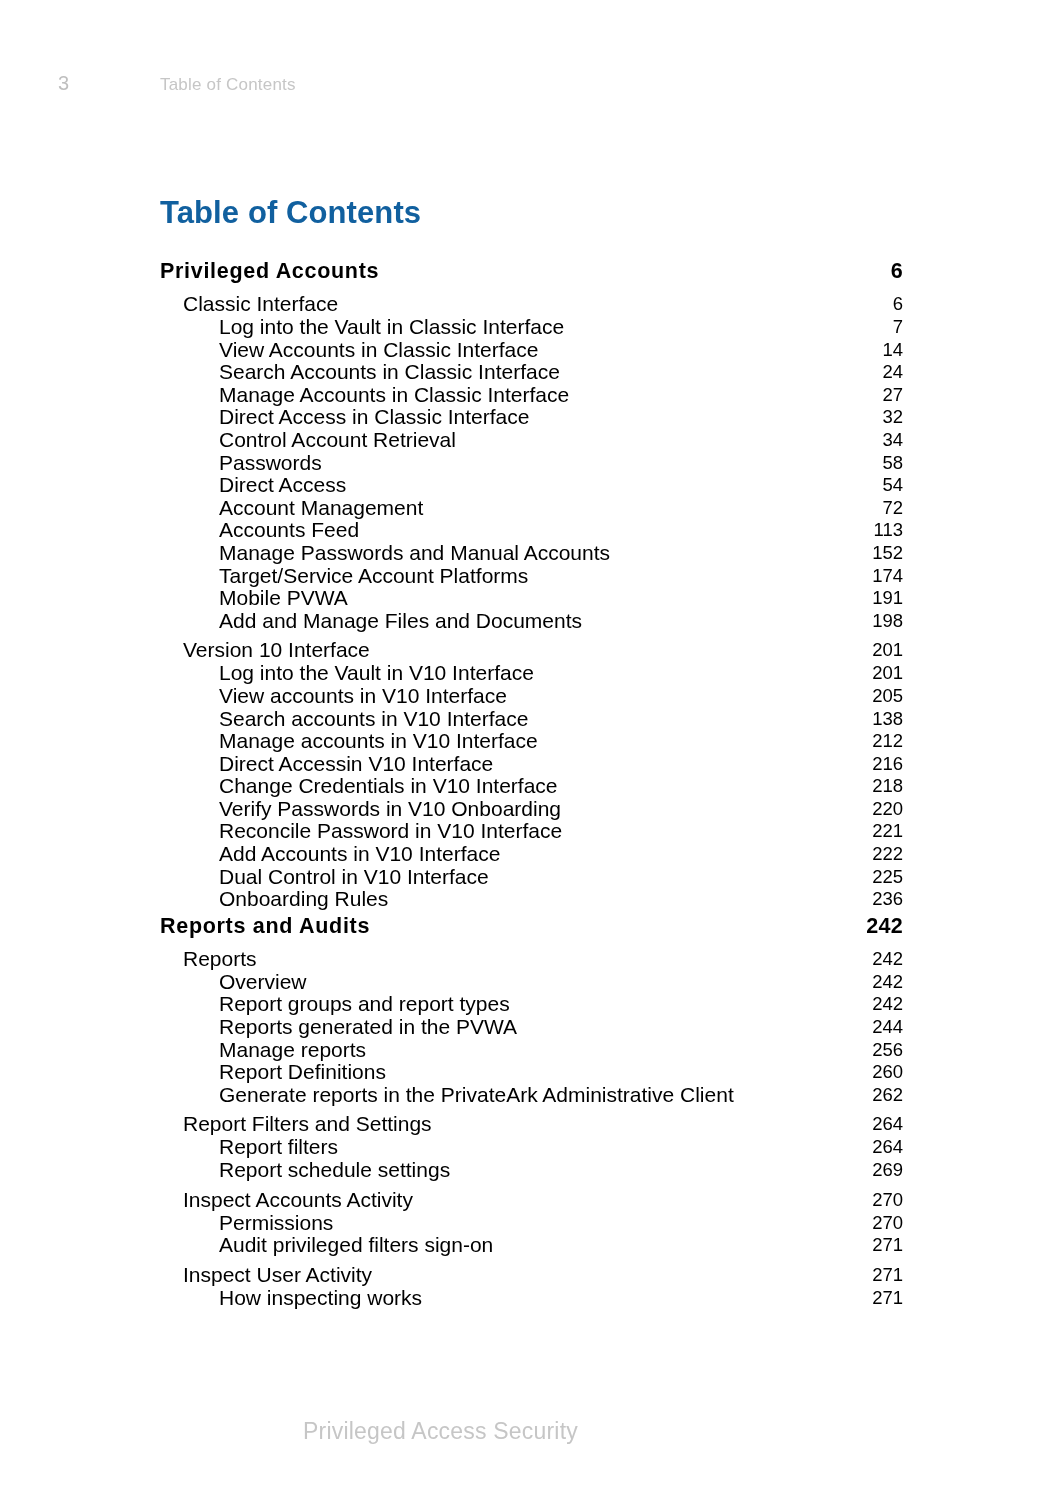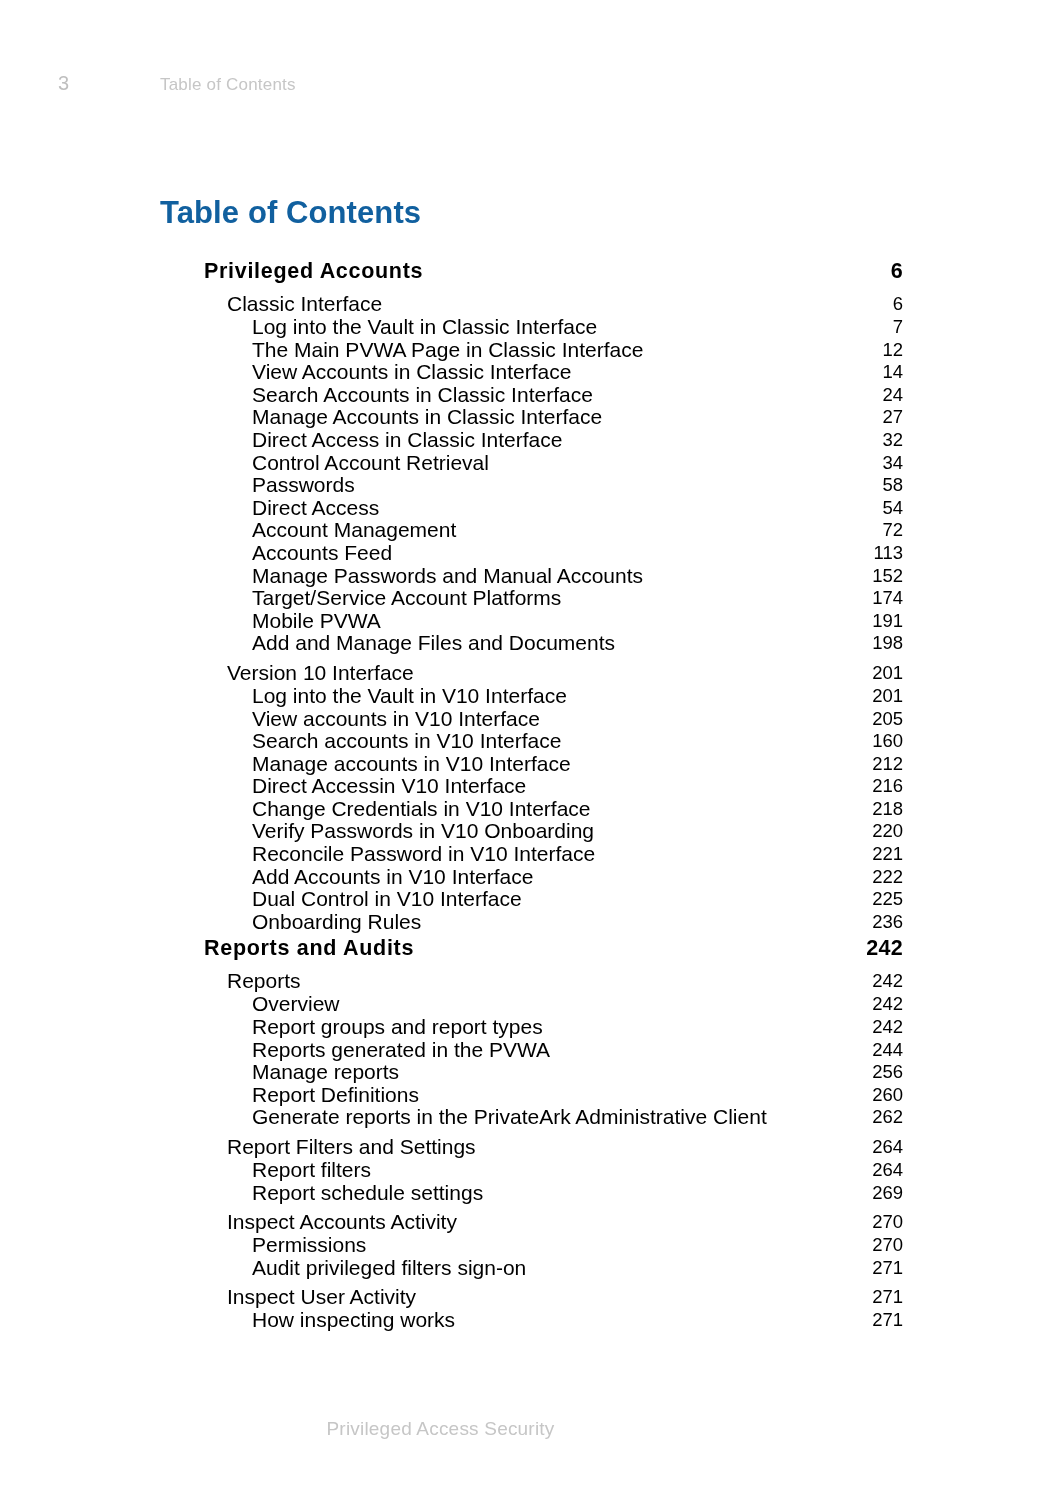--- a/index.html
+++ b/index.html
@@ -59,21 +59,20 @@
     top: 256px;
     width: 1062px;
   }
 
   .toc-entry {
     position: relative;
     display: block;
     height: 22.6px;
     line-height: 22.6px;
     white-space: nowrap;
-    margin-left: 44px;
   }
   .toc-entry .title {
     position: absolute;
     top: 0;
     font-size: 21px;
   }
   .toc-entry .pageno {
     position: absolute;
     top: 0;
     right: 159px;
@@ -100,30 +99,30 @@
 
   
   .lvl2 {
     height: 25px;
     line-height: 25px;
     margin-top: 5px;
   }
   .lvl2 .title { left: 183px; }
 
   
-  .lvl3 .title { left: 208px; text-align: right; }
+  .lvl3 .title { left: 219px; text-align: right; }
 
   
   .page-footer {
     position: absolute;
     left: 0;
     top: 1418px;
     width: 881px;
     text-align: center;
-    font-size: 19px;
+    font-size: 23px;
     color: #c6c6c6;
     letter-spacing: 0.2px;
   }
 </style>
 </head>
 <body>
 
 <div class="page-header">
   <span class="page-number">3</span>
   <span class="header-label">Table of Contents</span>
@@ -138,24 +137,20 @@
     </div>
     <div class="toc-entry lvl2">
       <span class="title">Classic Interface</span>
       <span class="pageno">6</span>
     </div>
     <div class="toc-entry lvl3">
       <span class="title">Log into the Vault in Classic Interface</span>
       <span class="pageno">7</span>
     </div>
     <div class="toc-entry lvl3">
-      <span class="title">The Main PVWA Page in Classic Interface</span>
-      <span class="pageno">12</span>
-    </div>
-    <div class="toc-entry lvl3">
       <span class="title">View Accounts in Classic Interface</span>
       <span class="pageno">14</span>
     </div>
     <div class="toc-entry lvl3">
       <span class="title">Search Accounts in Classic Interface</span>
       <span class="pageno">24</span>
     </div>
     <div class="toc-entry lvl3">
       <span class="title">Manage Accounts in Classic Interface</span>
       <span class="pageno">27</span>
@@ -207,21 +202,21 @@
     <div class="toc-entry lvl3">
       <span class="title">Log into the Vault in V10 Interface</span>
       <span class="pageno">201</span>
     </div>
     <div class="toc-entry lvl3">
       <span class="title">View accounts in V10 Interface</span>
       <span class="pageno">205</span>
     </div>
     <div class="toc-entry lvl3">
       <span class="title">Search accounts in V10 Interface</span>
-      <span class="pageno">160</span>
+      <span class="pageno">138</span>
     </div>
     <div class="toc-entry lvl3">
       <span class="title">Manage accounts in V10 Interface</span>
       <span class="pageno">212</span>
     </div>
     <div class="toc-entry lvl3">
       <span class="title">Direct Accessin V10 Interface</span>
       <span class="pageno">216</span>
     </div>
     <div class="toc-entry lvl3">

